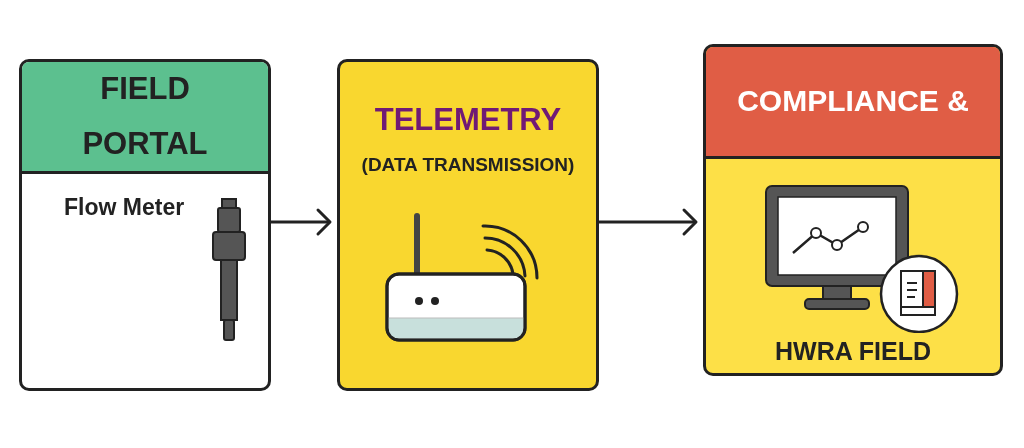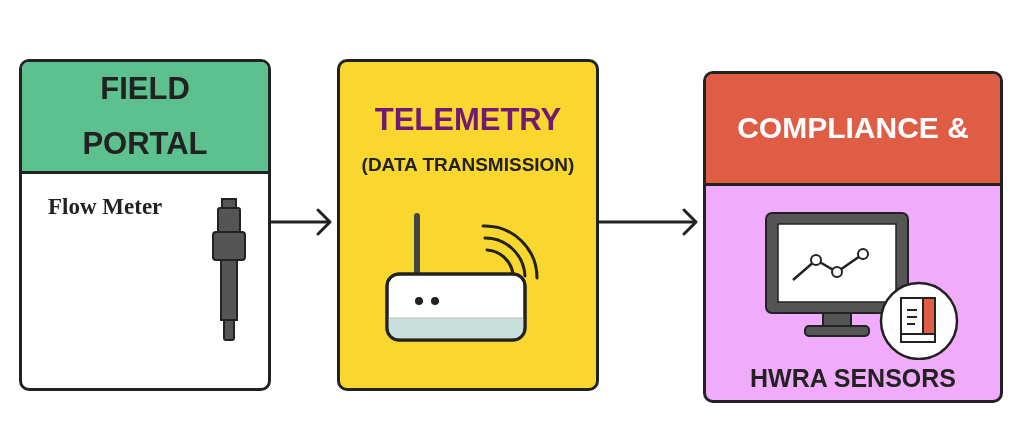--- a/index.html
+++ b/index.html
@@ -3,35 +3,35 @@
 <meta charset="utf-8">
 <style>
   html, body { margin:0; padding:0; background:#ffffff; }
   body { width:1024px; height:448px; position:relative; overflow:hidden; font-family:"Liberation Sans", sans-serif; }
   .box { position:absolute; border:3px solid #222; border-radius:10px; overflow:hidden; box-sizing:border-box; }
   .hdr { display:flex; flex-direction:column; align-items:center; justify-content:center; font-weight:bold; text-align:right; line-height:1.15; box-sizing:border-box; border-bottom:3px solid #222;gap:19px; }
   #b1 { left:19px; top:59px; width:252px; height:332px; background:#fff; }
   #b1 .hdr { height:112px; background:#5cc08f; color:#222; font-size:31px; }
   #b2 { left:337px; top:59px; width:262px; height:332px; background:#f9d72f; }
   #b2 .hdr { border-bottom:none; height:110px; color:#701a75; font-size:31px; padding-top:6px; }
-  #b3 { left:703px; top:71px; width:300px; height:332px; background:#f0abfc; }
+  #b3 { left:703px; top:44px; width:300px; height:332px; background:#fde047; }
   #b3 .hdr { height:112px; background:#e05d45; color:#fff; font-size:30px; }
   .abs { position:absolute; }
   .t-label { font-size:23px; font-weight:bold; color:#222; }
   .sub { font-size:19px; font-weight:bold; color:#222; }
 </style>
 </head>
 <body>
 
 <div class="box" id="b1">
   <div class="hdr">
     <div>FIELD</div>
     <div>PORTAL</div>
   </div>
-  <div class="abs t-label" style="left:26px;top:132px;font-family:Liberation Serif, serif;">Flow Meter</div>
+  <div class="abs t-label" style="left:42px;top:132px;">Flow Meter</div>
   <svg class="abs" style="left:188px;top:134px;" width="40" height="150">
     <rect x="12" y="3" width="14" height="10" fill="#555" stroke="#222" stroke-width="2"></rect>
     <rect x="8" y="12" width="22" height="24" rx="2" fill="#555" stroke="#222" stroke-width="2"></rect>
     <rect x="3" y="36" width="32" height="28" rx="3" fill="#555" stroke="#222" stroke-width="2"></rect>
     <rect x="11" y="64" width="16" height="60" fill="#555" stroke="#222" stroke-width="2"></rect>
     <rect x="14" y="124" width="10" height="20" rx="2" fill="#555" stroke="#222" stroke-width="2"></rect>
   </svg>
 </div>
 
 <svg class="abs" style="left:268px;top:205px;" width="70" height="34">
@@ -80,14 +80,14 @@
       <circle cx="158" cy="111" r="38" fill="#ffffff" stroke="#222" stroke-width="2.5"></circle>
       <rect x="140" y="88" width="34" height="44" fill="#fff" stroke="#222" stroke-width="2"></rect>
       <rect x="162" y="89" width="11" height="34" fill="#e05d45"></rect>
       <line x1="162" y1="88" x2="162" y2="124" stroke="#222" stroke-width="2"></line>
       <line x1="140" y1="124" x2="174" y2="124" stroke="#222" stroke-width="2"></line>
       <line x1="146" y1="100" x2="156" y2="100" stroke="#222" stroke-width="2"></line>
       <line x1="146" y1="107" x2="156" y2="107" stroke="#222" stroke-width="2"></line>
       <line x1="146" y1="114" x2="154" y2="114" stroke="#222" stroke-width="2"></line>
     </g>
   </svg>
-  <div class="abs t-label" style="left:0;right:0;top:290px;text-align:center;font-size:25px;">HWRA SENSORS</div>
+  <div class="abs t-label" style="left:0;right:0;top:290px;text-align:center;font-size:25px;">HWRA FIELD</div>
 </div>
 
 </body></html>

